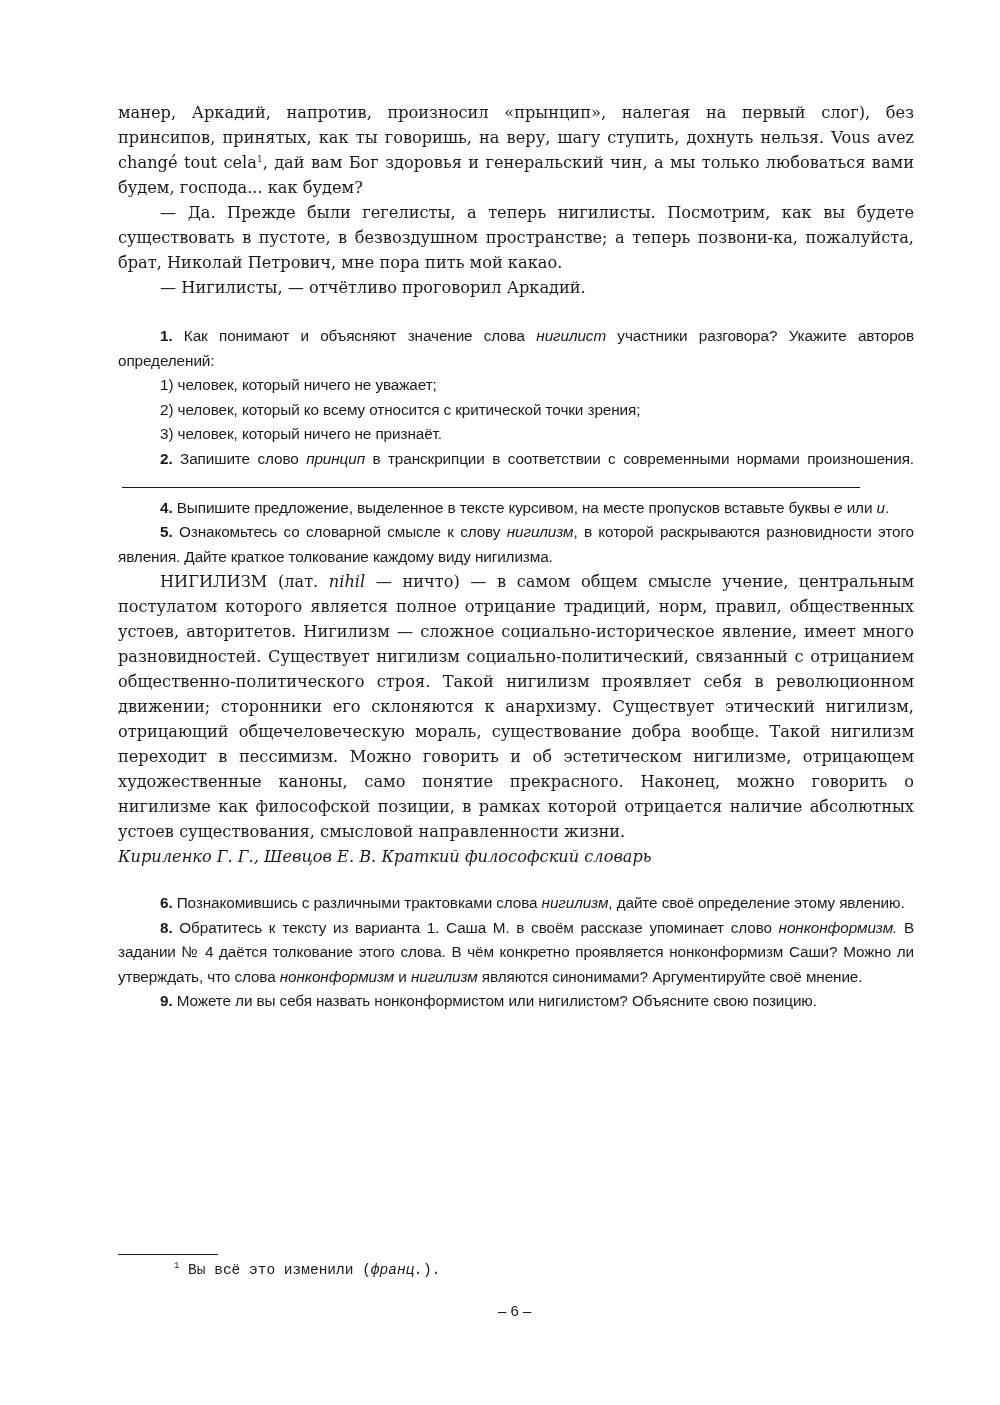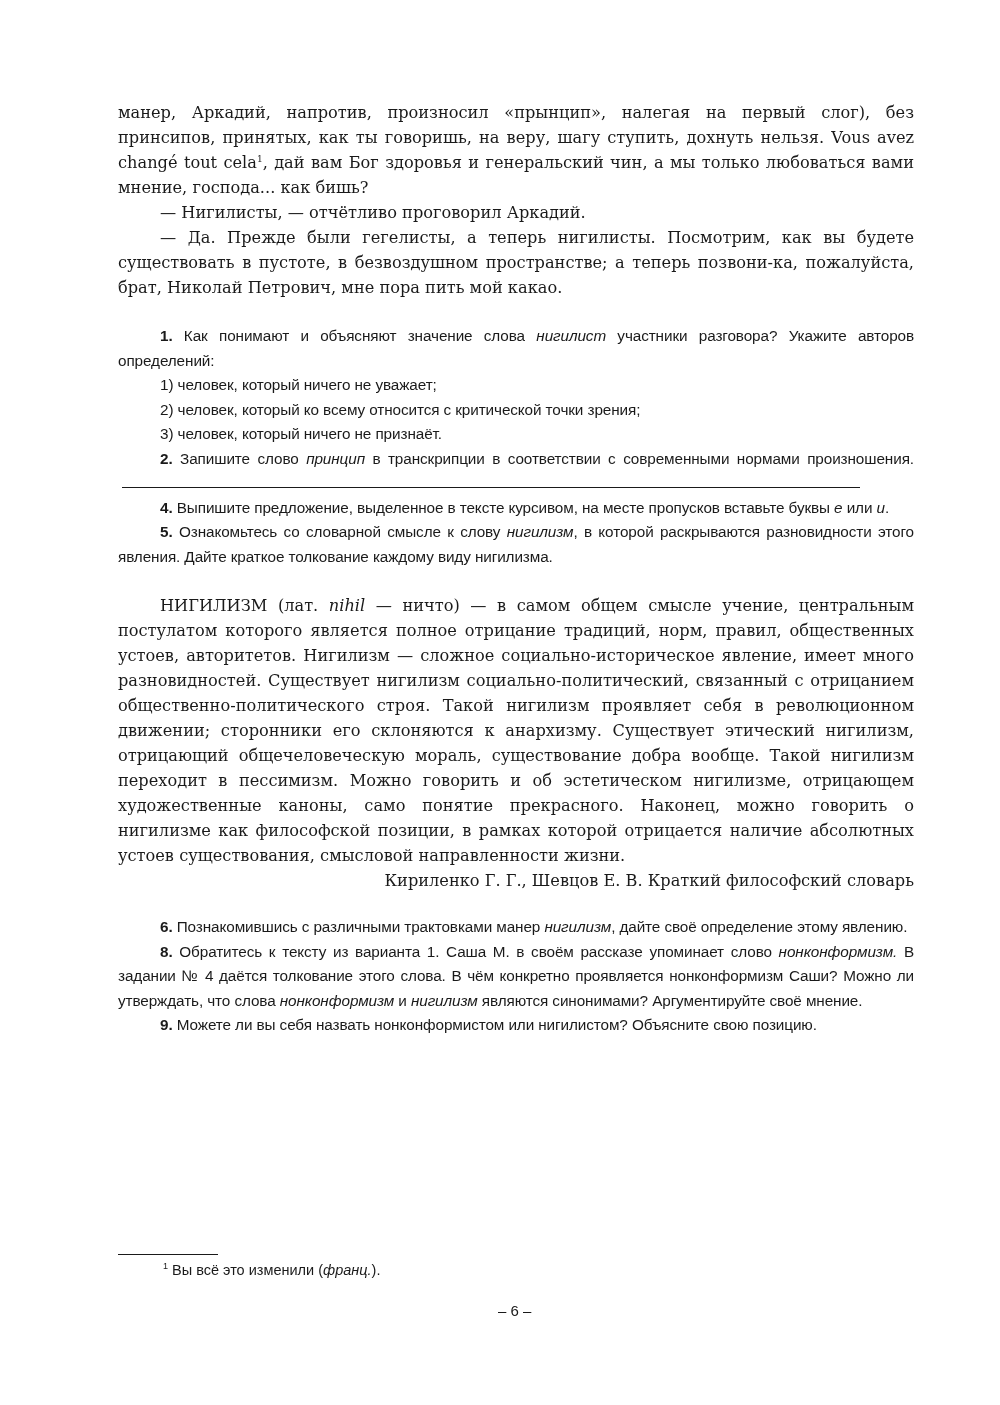--- a/index.html
+++ b/index.html
@@ -6,56 +6,56 @@
   body { width: 1000px; height: 1405px; position: relative; overflow: hidden; color: #1a1a1a; }
   .page { position: absolute; left: 118px; top: 100px; width: 796px; }
   .serif { font-family: "DejaVu Serif", "Liberation Serif", serif; font-size: 16.2px; line-height: 25px; text-align: justify; }
   .serif p { margin: 0; }
   .indent { text-indent: 42px; }
   .sans { font-family: Liberation Sans, sans-serif; font-size: 15.3px; line-height: 24.5px; text-align: justify; letter-spacing: -0.1px; }
   .sans p { margin: 0; }
   .q-num { font-weight: bold; }
   .blank-line { display: inline-block; border-bottom: 1.5px solid #1a1a1a; width: 738px; height: 14px; vertical-align: baseline; margin-left: 4px; }
   .sec-questions1 { margin-top: 24px; }
-  .sec-dict { margin-top: 24px; }
+  .sec-dict { }
   .sec-questions2 { margin-top: 22px; }
-  .source { text-align: right; }
+  .source { font-style: italic; }
   .footnote-rule { position: absolute; left: 118px; top: 1254px; width: 100px; border-top: 1.2px solid #1a1a1a; }
-  .footnote { position: absolute; left: 163px; top: 1262px; font-family: Liberation Sans, sans-serif; font-size: 14.5px; }
+  .footnote { position: absolute; left: 174px; top: 1262px; font-family: Liberation Mono, monospace; font-size: 14.5px; }
   sup { font-size: 9px; line-height: 0; }
   .page-number { position: absolute; left: 498px; top: 1302px; font-family: "Liberation Sans", sans-serif; font-size: 15px; }
 </style>
 </head>
 <body>
 
 <div class="page">
 
   <div class="serif">
-    <p><span>манер, Аркадий, напротив, произносил «прынцип», налегая на первый слог), без принсипов, принятых, как ты говоришь, на веру, шагу ступить, дохнуть нельзя. Vous avez changé tout cela</span><sup>1</sup><span>, дай вам Бог здоровья и генеральский чин, а мы только любоваться вами мнение, господа... как бишь?</span></p>
+    <p><span>манер, Аркадий, напротив, произносил «прынцип», налегая на первый слог), без принсипов, принятых, как ты говоришь, на веру, шагу ступить, дохнуть нельзя. Vous avez changé tout cela</span><sup>1</sup><span>, дай вам Бог здоровья и генеральский чин, а мы только любоваться вами будем, господа... как будем?</span></p>
+    <p class="indent">— Да. Прежде были гегелисты, а теперь нигилисты. Посмотрим, как вы будете существовать в пустоте, в безвоздушном пространстве; а теперь позвони-ка, пожалуйста, брат, Николай Петрович, мне пора пить мой какао.</p>
     <p class="indent">— Нигилисты, — отчётливо проговорил Аркадий.</p>
-    <p class="indent">— Да. Прежде были гегелисты, а теперь нигилисты. Посмотрим, как вы будете существовать в пустоте, в безвоздушном пространстве; а теперь позвони-ка, пожалуйста, брат, Николай Петрович, мне пора пить мой какао.</p>
   </div>
 
   <div class="sans sec-questions1">
     <p class="indent"><span class="q-num">1.</span><span> Как понимают и объясняют значение слова </span><em>нигилист</em><span> участники разговора? Укажите авторов определений:</span></p>
     <p class="indent">1) человек, который ничего не уважает;</p>
     <p class="indent">2) человек, который ко всему относится с критической точки зрения;</p>
     <p class="indent">3) человек, который ничего не признаёт.</p>
     <p class="indent"><span class="q-num">2.</span><span> Запишите слово </span><em>принцип</em><span> в транскрипции в соответствии с современными нормами произношения.</span><span class="blank-line"></span></p>
     <p class="indent"><span class="q-num">4.</span><span> Выпишите предложение, выделенное в тексте курсивом, на месте пропусков вставьте буквы </span><em>е</em><span> или </span><em>и</em><span>.</span></p>
     <p class="indent"><span class="q-num">5.</span><span> Ознакомьтесь со словарной смысле к слову </span><em>нигилизм</em><span>, в которой раскрываются разновидности этого явления. Дайте краткое толкование каждому виду нигилизма.</span></p>
   </div>
 
   <div class="serif sec-dict">
     <p class="indent"><span>НИГИЛИЗМ</span><span> (лат. </span><em>nihil</em><span> — ничто) — </span><span>в самом общем смысле учение, центральным постулатом которого является полное отрицание традиций, норм, правил, общественных устоев, авторитетов. Нигилизм — сложное социально-историческое явление, имеет много разновидностей. Существует нигилизм социально-политический, связанный с отрицанием общественно-политического строя. Такой нигилизм проявляет себя в революционном движении; сторонники его склоняются к анархизму. Существует этический нигилизм, отрицающий общечеловеческую мораль, существование добра вообще. Такой нигилизм переходит в пессимизм. Можно говорить и об эстетическом нигилизме, отрицающем художественные каноны, само понятие прекрасного. Наконец, можно говорить о нигилизме как философской позиции, в рамках которой отрицается наличие абсолютных устоев существования, смысловой направленности жизни.</span></p>
     <p class="source">Кириленко Г. Г., Шевцов Е. В. Краткий философский словарь</p>
   </div>
 
   <div class="sans sec-questions2">
-    <p class="indent"><span class="q-num">6.</span><span> Познакомившись с различными трактовками манер </span><em>нигилизм</em><span>, дайте своё определение этому явлению.</span></p>
+    <p class="indent"><span class="q-num">6.</span><span> Познакомившись с различными трактовками слова </span><em>нигилизм</em><span>, дайте своё определение этому явлению.</span></p>
     <p class="indent"><span class="q-num">8.</span><span> Обратитесь к тексту из варианта 1. Саша М. в своём рассказе упоминает слово </span><em>нонконформизм.</em><span> В задании № 4 даётся толкование этого слова. В чём конкретно проявляется нонконформизм Саши? Можно ли утверждать, что слова </span><em>нонконформизм</em><span> и </span><em>нигилизм</em><span> являются синонимами? Аргументируйте своё мнение.</span></p>
     <p class="indent"><span class="q-num">9.</span><span> Можете ли вы себя назвать нонконформистом или нигилистом? Объясните свою позицию.</span></p>
   </div>
 </div>
 
 <div class="footnote-rule"></div>
 <div class="footnote"><sup>1</sup><span> Вы всё это изменили (</span><em>франц.</em><span>).</span></div>
 
 <div class="page-number">– 6 –</div>
 

